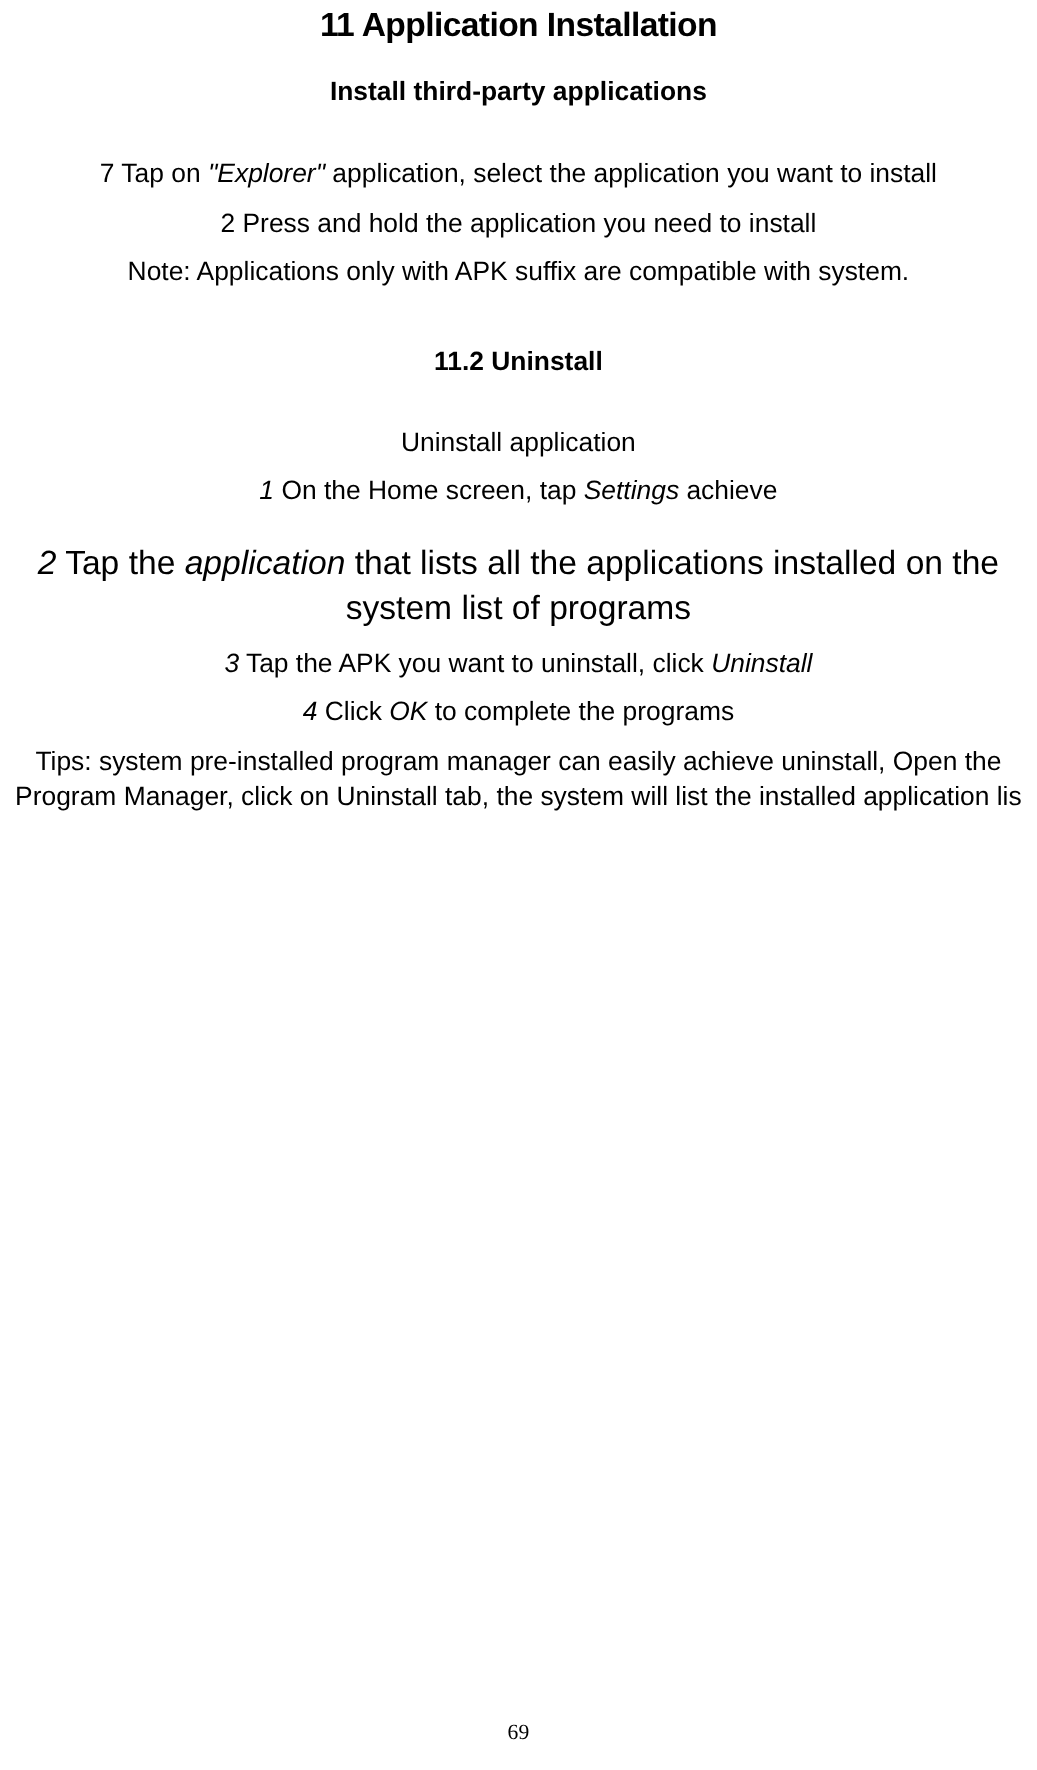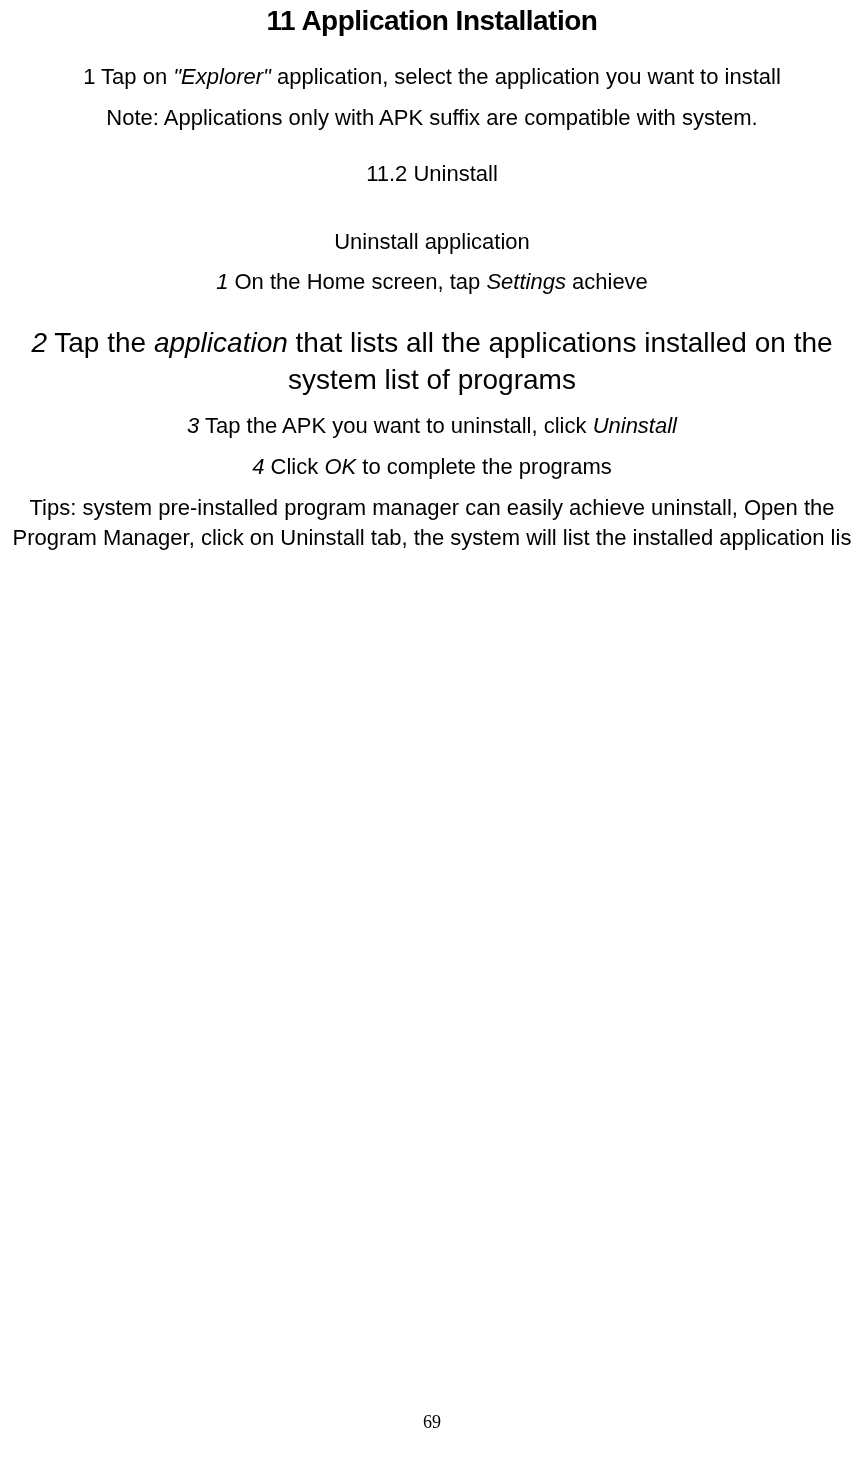--- a/index.html
+++ b/index.html
@@ -26,71 +26,73 @@
       font-weight: bold;
       margin-bottom: 18px;
     }
     .h3 {
       font-size: 22px;
       font-weight: bold;
       margin-bottom: 42px;
     }
     .h3-sub {
       font-size: 22px;
-      font-weight: normal;
+      font-weight: bold;
       margin-bottom: 42px;
     }
     .line {
       font-size: 22px;
       line-height: 1.25;
       margin-bottom: 13px;
     }
     .line-wrap {
       font-size: 28px;
       line-height: 1.35;
       margin-bottom: 13px;
       margin-top: 28px;
     }
     .note {
       font-size: 22px;
       line-height: 1.25;
-      margin-bottom: 30px;
+      margin-bottom: 48px;
     }
     .uninstall-title {
       font-size: 22px;
       margin-bottom: 13px;
       margin-top: 20px;
     }
     .tips {
       font-size: 22px;
       line-height: 1.35;
     }
     .italic { font-style: italic; }
     .page-number {
       position: absolute;
-      bottom: 42px;
+      bottom: 21px;
       left: 0;
       width: 864px;
       text-align: center;
       font-family: "Times New Roman", Times, serif;
       font-size: 18px;
     }
   </style>
 </head>
 <body>
 
 <div class="page">
   <div class="h1">11 Application Installation</div>
 
 
+  <div class="h3">Install third-party applications</div>
 
   <div class="line">
-    <span>1 Tap on </span><span class="italic">"Explorer"</span><span> application, select the application you want to install</span>
+    <span>7 Tap on </span><span class="italic">"Explorer"</span><span> application, select the application you want to install</span>
   </div>
 
+  <div class="line">2 Press and hold the application you need to install</div>
 
 
 
   <div class="note">Note: Applications only with APK suffix are compatible with system.</div>
 
   <div class="h3-sub">11.2 Uninstall</div>
 
   <div class="uninstall-title">Uninstall application</div>
 
   <div class="line">

